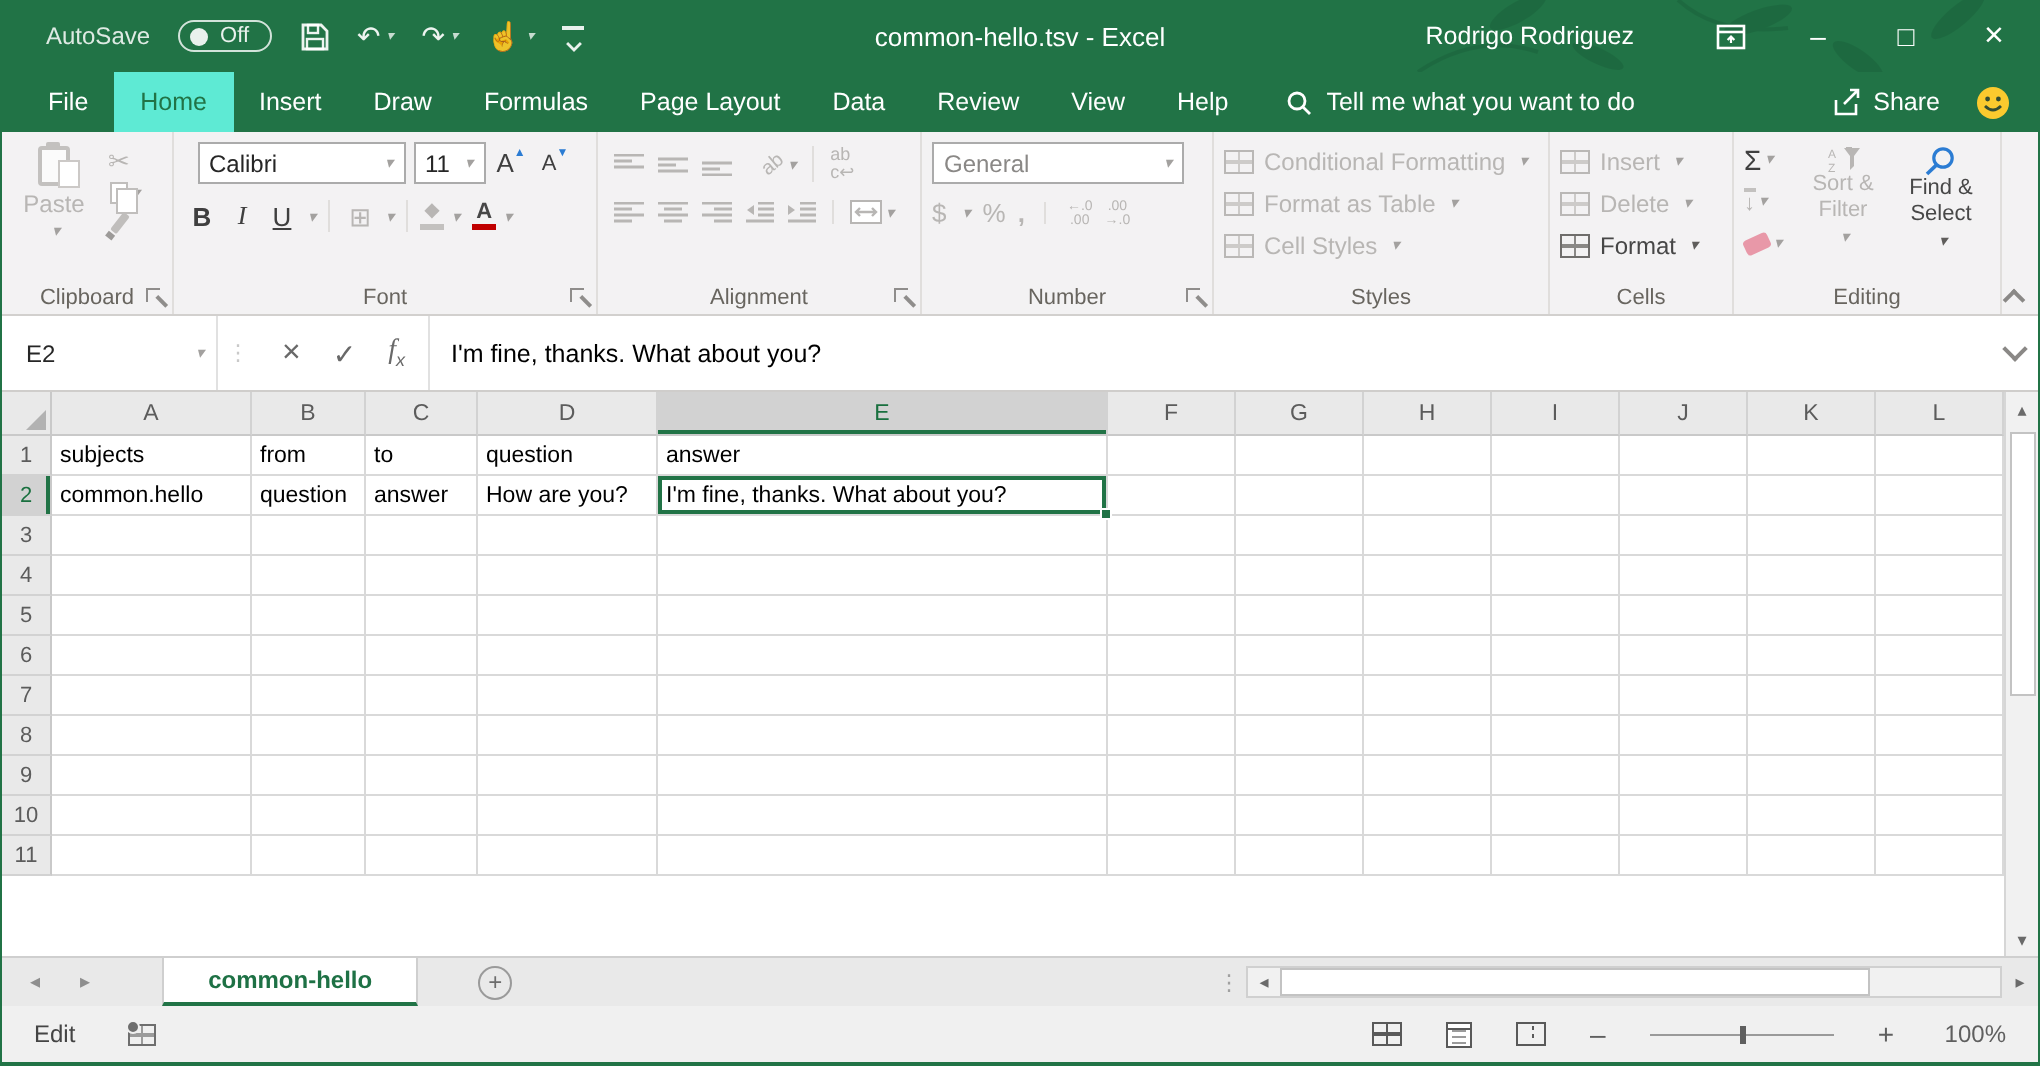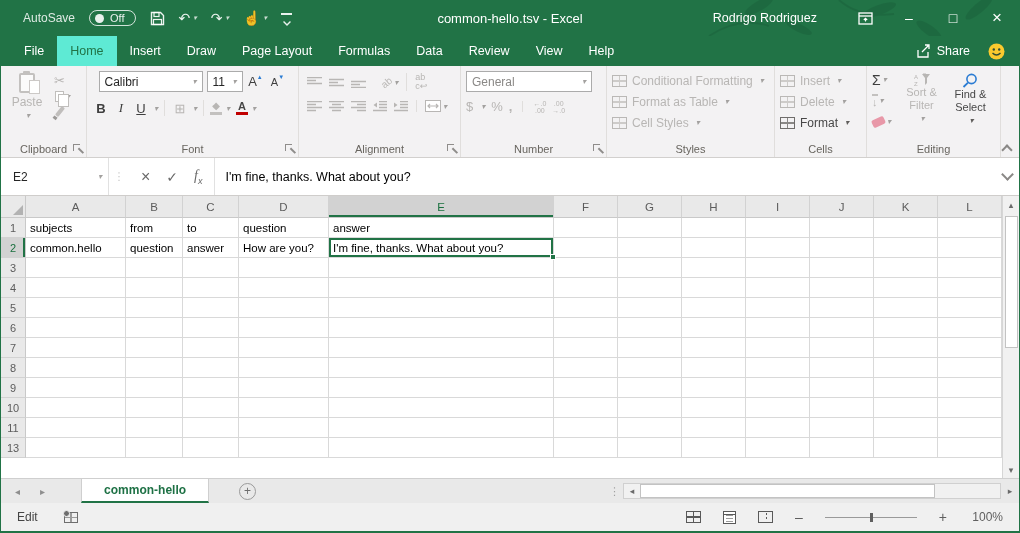--- a/index.html
+++ b/index.html
@@ -230,27 +230,34 @@
       <span class="tb-btn" style="font-size:17px;">×</span>
     </div>
   </div>
 
   <div class="tabrow">
     <div id="tabs">
         <div class="tab">File</div>
         <div class="tab active">Home</div>
         <div class="tab">Insert</div>
         <div class="tab">Draw</div>
+        <div class="tab">Formulas</div>
         <div class="tab">Page Layout</div>
-        <div class="tab">Formulas</div>
         <div class="tab">Data</div>
         <div class="tab">Review</div>
         <div class="tab">View</div>
         <div class="tab">Help</div>
       </div>
+    <div class="tellme">
+      <svg width="13" height="13" viewBox="0 0 13 13">
+        <circle cx="5.5" cy="5.5" r="4" fill="none" stroke="#fff" stroke-width="1.4"></circle>
+        <line x1="8.6" y1="8.6" x2="12" y2="12" stroke="#fff" stroke-width="1.4"></line>
+      </svg>
+      <span>Tell me what you want to do</span>
+    </div>
     <div class="share">
       <svg width="15" height="14" viewBox="0 0 15 14">
         <path d="M2 6v7h10V8" fill="none" stroke="#fff" stroke-width="1.3"></path>
         <path d="M6 8 L13 1 M9 1h4v4" fill="none" stroke="#fff" stroke-width="1.3"></path>
       </svg>
       <span>Share</span>
     </div>
     <div class="smiley">
       <svg width="17" height="17" viewBox="0 0 17 17">
         <circle cx="8.5" cy="8.5" r="8" fill="#fbca2e"></circle>
@@ -676,35 +683,20 @@
           <div class="cell" style="width: 90px;"></div>
           <div class="cell" style="width: 225px;"></div>
           <div class="cell" style="width: 64px;"></div>
           <div class="cell" style="width: 64px;"></div>
           <div class="cell" style="width: 64px;"></div>
           <div class="cell" style="width: 64px;"></div>
           <div class="cell" style="width: 64px;"></div>
           <div class="cell" style="width: 64px;"></div>
           <div class="cell" style="width: 64px;"></div>
         </div>
-        <div class="grow">
-          <div class="rhdr">13</div>
-          <div class="cell" style="width: 100px;"></div>
-          <div class="cell" style="width: 57px;"></div>
-          <div class="cell" style="width: 56px;"></div>
-          <div class="cell" style="width: 90px;"></div>
-          <div class="cell" style="width: 225px;"></div>
-          <div class="cell" style="width: 64px;"></div>
-          <div class="cell" style="width: 64px;"></div>
-          <div class="cell" style="width: 64px;"></div>
-          <div class="cell" style="width: 64px;"></div>
-          <div class="cell" style="width: 64px;"></div>
-          <div class="cell" style="width: 64px;"></div>
-          <div class="cell" style="width: 64px;"></div>
-        </div>
       </div>
     <div class="vscroll">
       <span class="varr">▴</span>
       <span class="vthumb"></span>
       <span class="vfill"></span>
       <span class="varr">▾</span>
     </div>
   </div>
 
   <div class="sheetbar">

